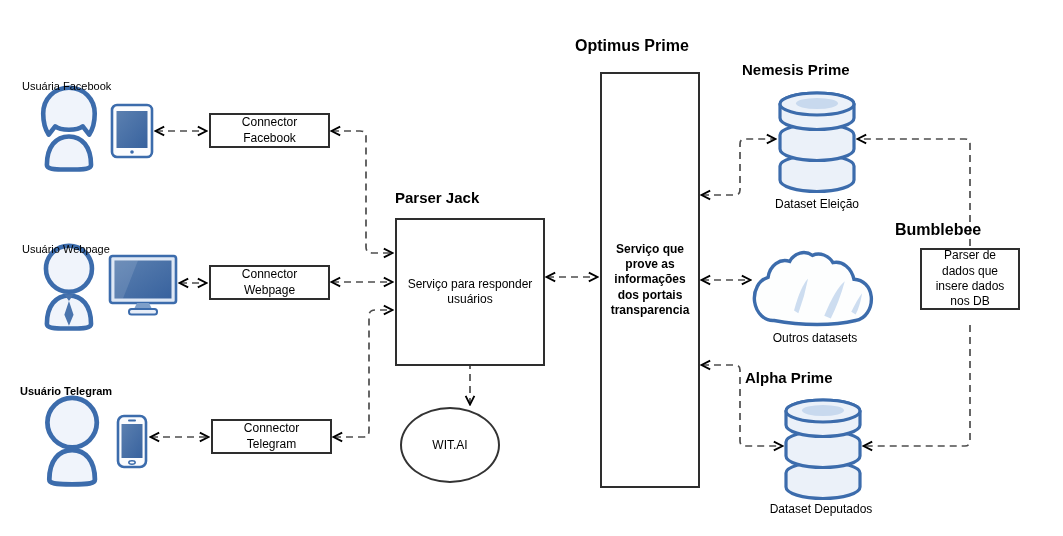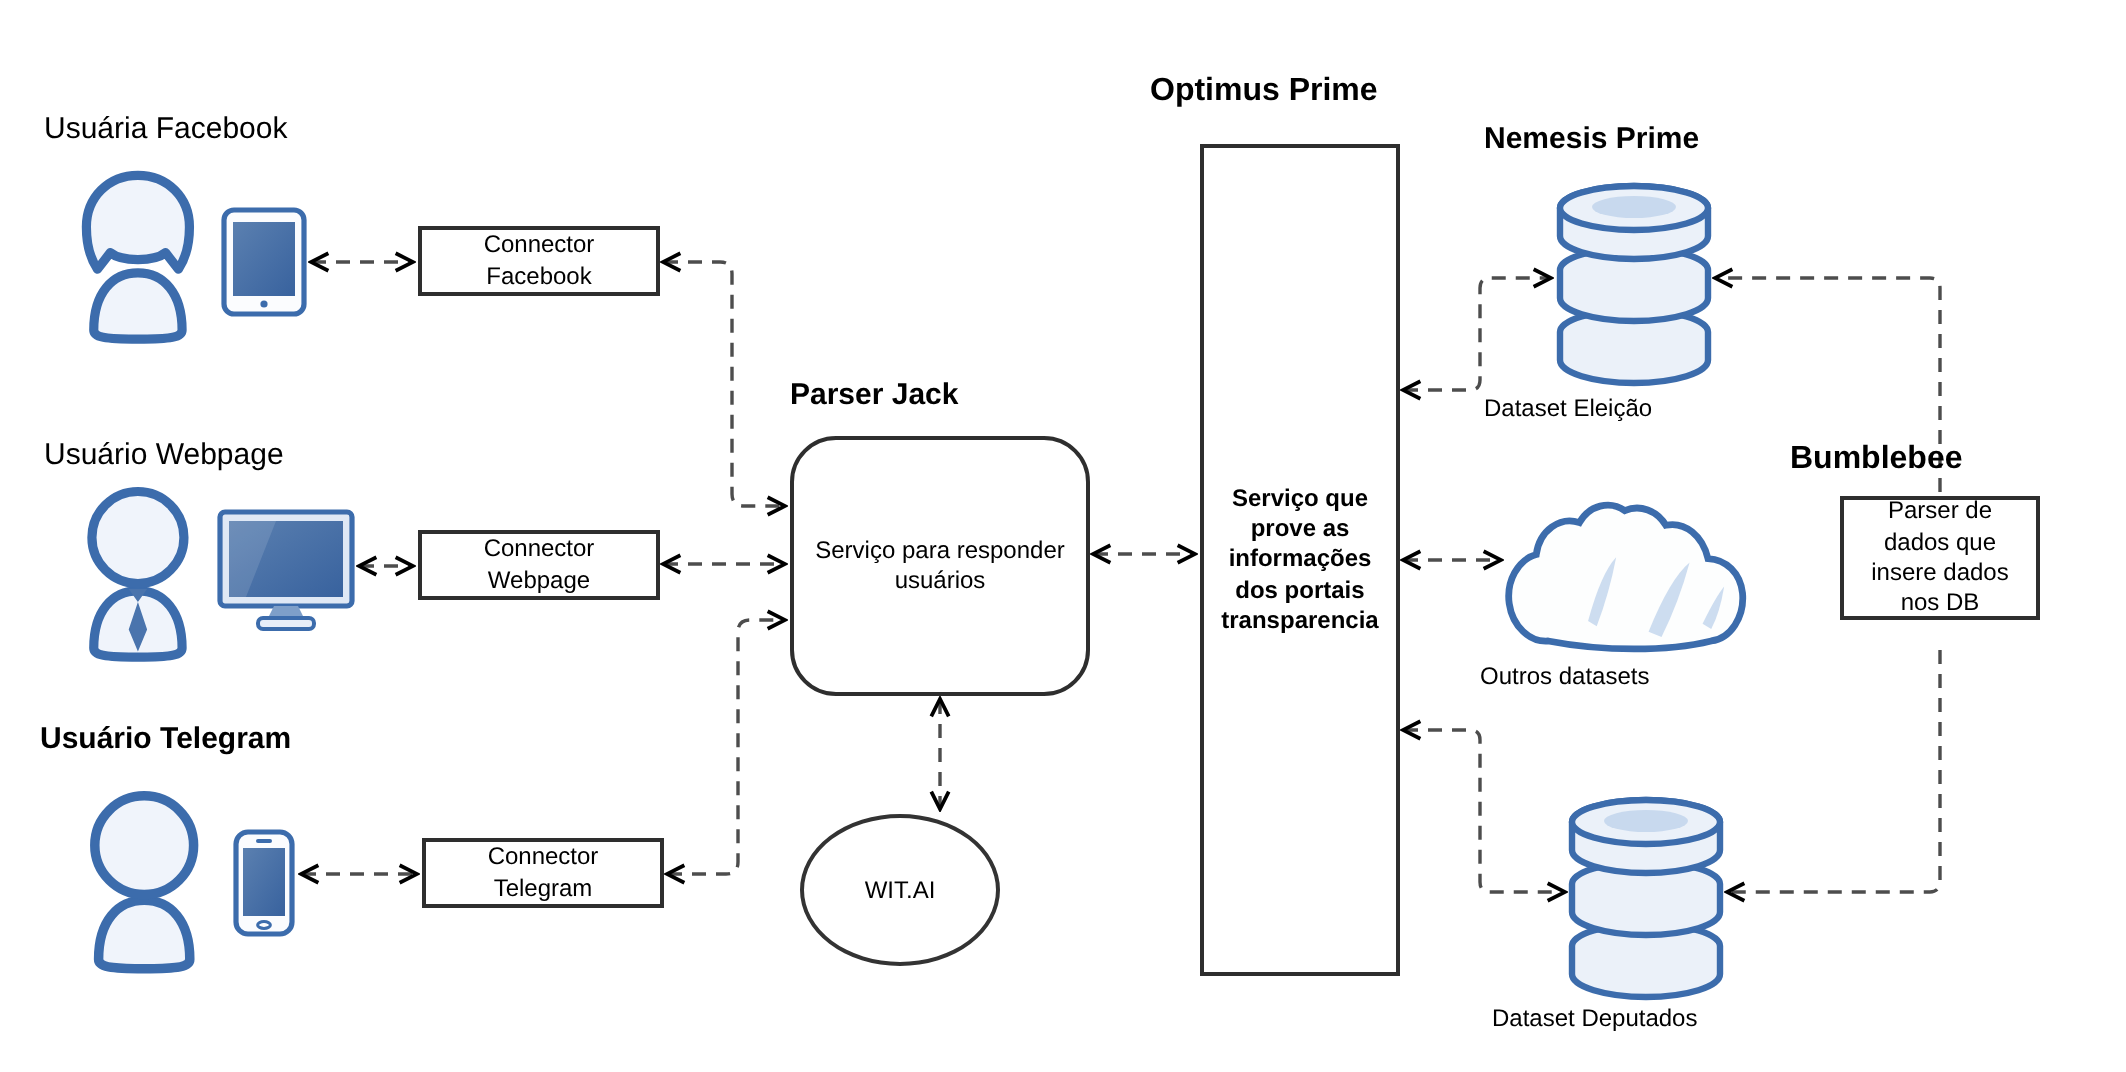--- a/index.html
+++ b/index.html
@@ -3,22 +3,22 @@
 <meta charset="utf-8">
 <style>
   html,body{margin:0;padding:0;background:#fff;}
   #stage{
     position:relative;width:1063px;height:536px;background:#ffffff;
     font-family:"Liberation Sans","DejaVu Sans",sans-serif;color:#000;overflow:hidden;
   }
   #shapes{position:absolute;left:0;top:0;width:1063px;height:536px;}
   .abs{position:absolute;}
   .node-title{font-weight:bold;font-size:15px;text-align:left;line-height:1.1;}
-  .user-label{font-size:15px;}
-  .caption{font-size:12px;text-align:left;}
+  .user-label{font-size:11px;margin-top:24px;}
+  .caption{font-size:12px;text-align:center;}
   .box{
     position:absolute;background:#ffffff;border:2px solid #2e2e2e;
     display:flex;align-items:center;justify-content:center;
     font-size:12px;text-align:center;line-height:1.28;box-sizing:border-box;
   }
   .pre{white-space:pre-line;}
   .ellipse{
     position:absolute;background:#ffffff;border:2px solid #333333;border-radius:50%;
     display:flex;align-items:center;justify-content:center;font-size:12px;box-sizing:border-box;
   }
@@ -123,37 +123,38 @@
   <div class="abs user-label" style="left:20px;top:361px;font-weight:bold;">Usuário Telegram</div>
 
   <div class="box pre" style="left:209px;top:113px;width:121px;height:35px;">Connector
 Facebook</div>
   <div class="box pre" style="left:209px;top:265px;width:121px;height:35px;">Connector
 Webpage</div>
   <div class="box pre" style="left:211px;top:419px;width:121px;height:35px;">Connector
 Telegram</div>
 
   <div class="abs node-title" style="left:395px;top:190px;width:150px;">Parser Jack</div>
-  <div class="box pre" style="left:395px;top:218px;width:150px;height:130px;border-radius:23px;">Serviço para responder
+  <div class="box pre" style="left:395px;top:218px;width:150px;height:148px;">Serviço para responder
 usuários</div>
 
   <div class="ellipse" style="left:400px;top:407px;width:100px;height:76px;">WIT.AI</div>
 
   <div class="abs node-title" style="left:575px;top:37px;width:150px;font-size:16px;">Optimus Prime</div>
   <div class="box pre" style="left:600px;top:72px;width:100px;height:416px;font-weight:bold;">Serviço que
 prove as
 informações
 dos portais
 transparencia</div>
 
   <div class="abs node-title" style="left:742px;top:62px;width:150px;">Nemesis Prime</div>
   <div class="abs caption" style="left:742px;top:197px;width:150px;">Dataset Eleição</div>
 
   <div class="abs caption" style="left:740px;top:331px;width:150px;">Outros datasets</div>
 
+  <div class="abs node-title" style="left:745px;top:370px;width:150px;">Alpha Prime</div>
   <div class="abs caption" style="left:746px;top:502px;width:150px;">Dataset Deputados</div>
 
   <div class="abs node-title" style="left:895px;top:221px;width:150px;font-size:16px;">Bumblebee</div>
   <div class="box pre" style="left:920px;top:248px;width:100px;height:62px;">Parser de
 dados que
 insere dados
 nos DB</div>
 
 </div>
 

